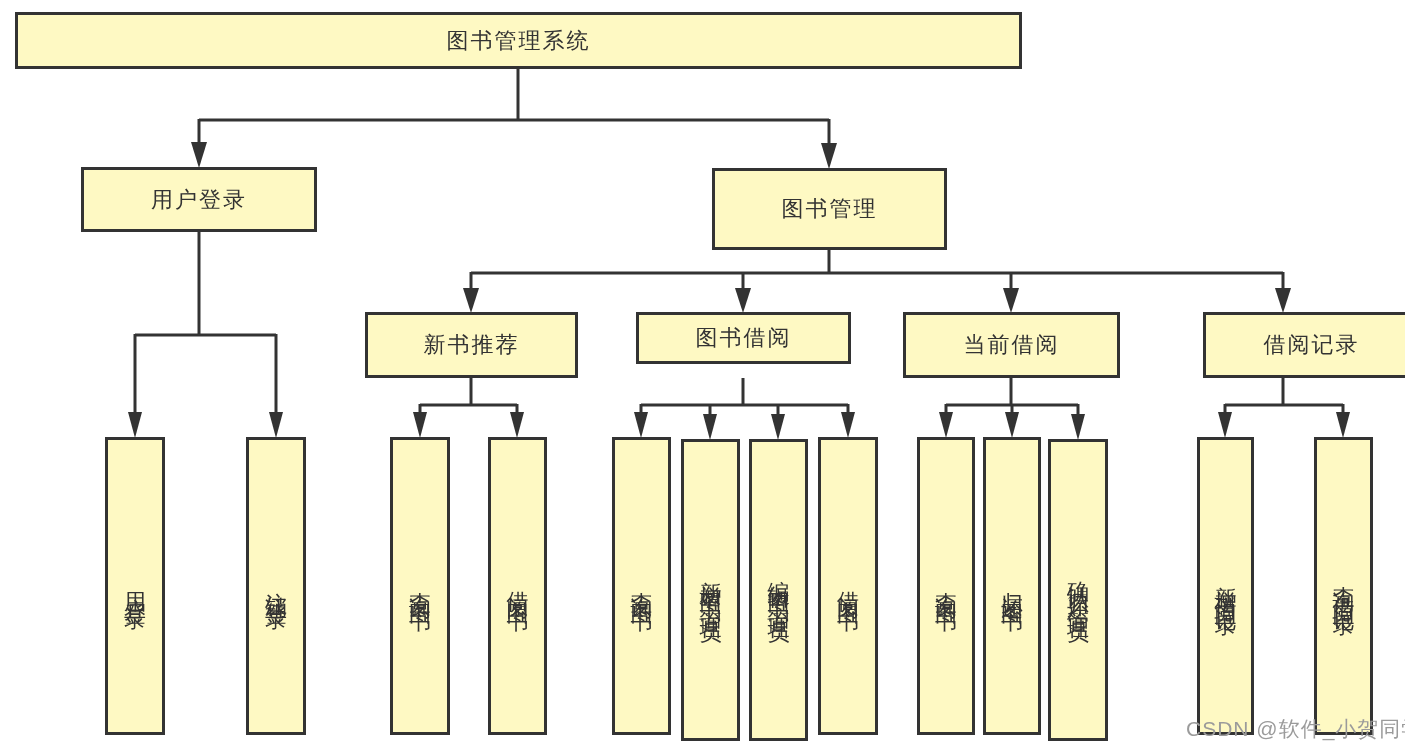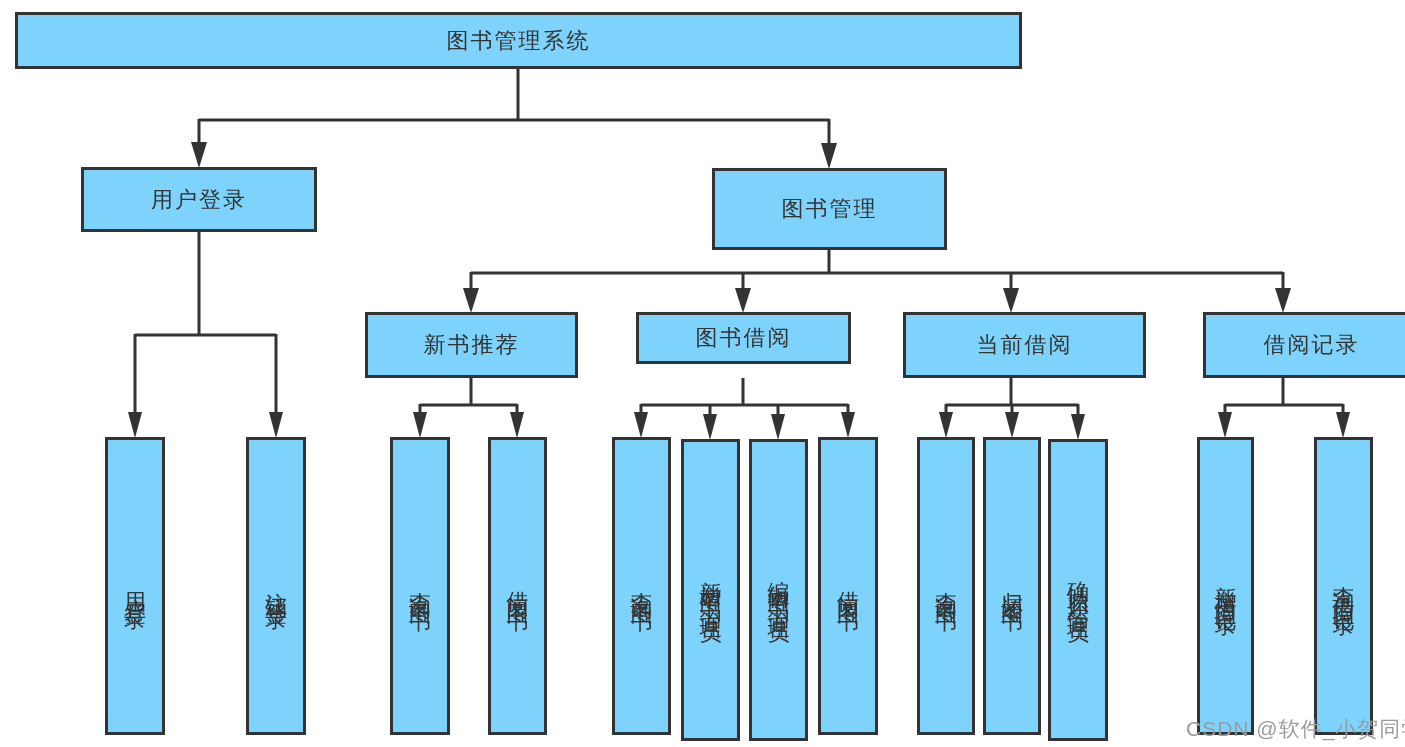--- a/index.html
+++ b/index.html
@@ -8,21 +8,21 @@
     width:1405px;height:747px;
     background:var(--bg,#fff);
     font-family:"Liberation Sans","DejaVu Sans",sans-serif;
     color:var(--text,#333);
     overflow:hidden;
   }
   #wires{position:absolute;left:0;top:0;width:1405px;height:747px;}
   .node{
     position:absolute;
     box-sizing:border-box;
-    background:#7dd3fc;
+    background:#fef9c3;
     border:3px solid var(--line,#333);
     display:flex;align-items:center;justify-content:center;
   }
   .hnode{
     font-size:22px;
     letter-spacing:2px;
     white-space:nowrap;
   }
   .vnode{
     font-size:22px;
@@ -131,21 +131,21 @@
   <div class="node hnode" style="left:712px;top:168px;width:235px;height:82px;">
     <span>图书管理</span>
   </div>
 
   <div class="node hnode" style="left:365px;top:312px;width:213px;height:66px;justify-content:center;">
     <span>新书推荐</span>
   </div>
   <div class="node hnode" style="left:636px;top:312px;width:215px;height:52px;">
     <span>图书借阅</span>
   </div>
-  <div class="node hnode" style="left:903px;top:312px;width:243px;height:66px;">
+  <div class="node hnode" style="left:903px;top:312px;width:217px;height:66px;">
     <span>当前借阅</span>
   </div>
   <div class="node hnode" style="left:1175px;top:312px;width:217px;height:66px;margin-left:28px;">
     <span>借阅记录</span>
   </div>
 
   <div class="node vnode" style="left:105px;top:437px;width:60px;height:298px;">
     <span class="vtext">用户登录</span>
   </div>
   <div class="node vnode" style="left:246px;top:437px;width:60px;height:298px;">

